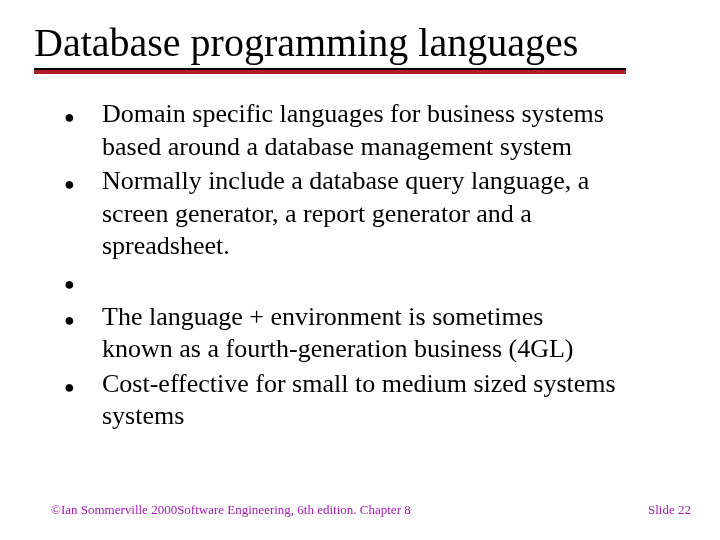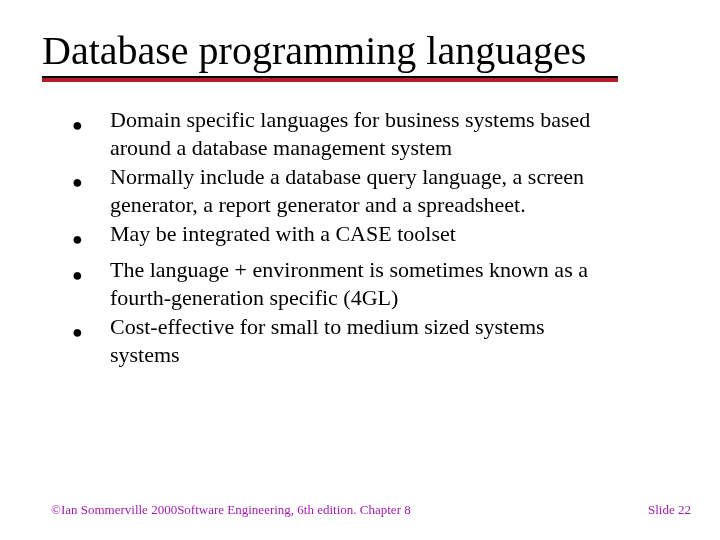--- a/index.html
+++ b/index.html
@@ -8,21 +8,21 @@
     height: 540px;
     background: #ffffff;
     font-family: "Times New Roman", Times, serif;
     color: #000000;
     overflow: hidden;
   }
   .slide {
     width: 660px;
     height: 540px;
     position: relative;
-    padding: 12px;
+    padding: 4px;
   }
   .title-wrap {
     padding: 18px 30px 0 30px;
   }
   .title {
     font-size: 40px;
     font-weight: 400;
     color: #000000;
     line-height: 1.05;
     padding-bottom: 4px;
@@ -48,21 +48,21 @@
     width: 38px;
     flex: 0 0 38px;
     text-align: left;
     font-size: 18px;
     line-height: 34px;
     color: #000000;
     padding-top: 2px;
   }
   .bullet-text {
     flex: 1;
-    font-size: 22px;
+    font-size: 26px;
     line-height: 1.25;
     color: #000000;
     padding-bottom: 2px;
   }
   .footer {
     position: absolute;
     bottom: 22px;
     left: 11px;
     width: 720px;
     padding: 0 40px;
@@ -91,25 +91,24 @@
     <div class="bullet-row">
       <div class="bullet-icon">●</div>
       <div class="bullet-text">Domain specific languages for business systems based around a database management system</div>
     </div>
     <div class="bullet-row">
       <div class="bullet-icon">●</div>
       <div class="bullet-text">Normally include a database query language, a screen generator, a report generator and a spreadsheet.</div>
     </div>
     <div class="bullet-row">
       <div class="bullet-icon">●</div>
-      <div class="bullet-text">May be integrated with a CASE toolset</div>
     </div>
     <div class="bullet-row">
       <div class="bullet-icon">●</div>
-      <div class="bullet-text">The language + environment is sometimes known as a fourth-generation specific (4GL)</div>
+      <div class="bullet-text">The language + environment is sometimes known as a fourth-generation business (4GL)</div>
     </div>
     <div class="bullet-row">
       <div class="bullet-icon">●</div>
       <div class="bullet-text">Cost-effective for small to medium sized systems systems</div>
     </div>
   </div>
 
   <div class="footer">
     <div class="footer-left">©Ian Sommerville 2000</div>
     <div class="footer-center">Software Engineering, 6th edition. Chapter 8</div>

